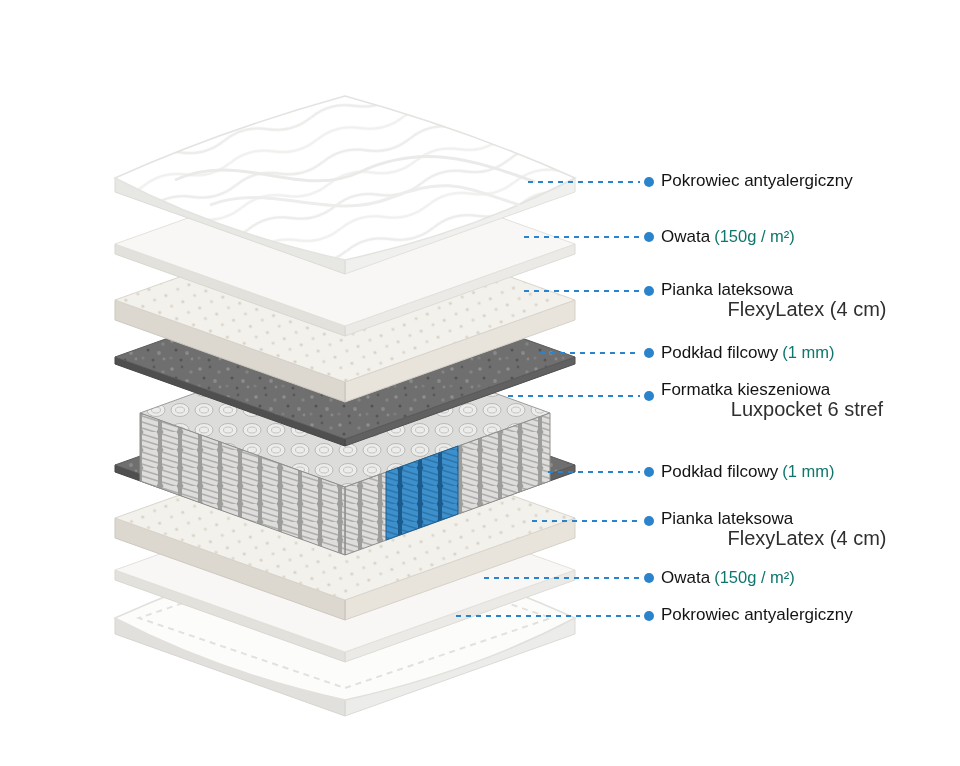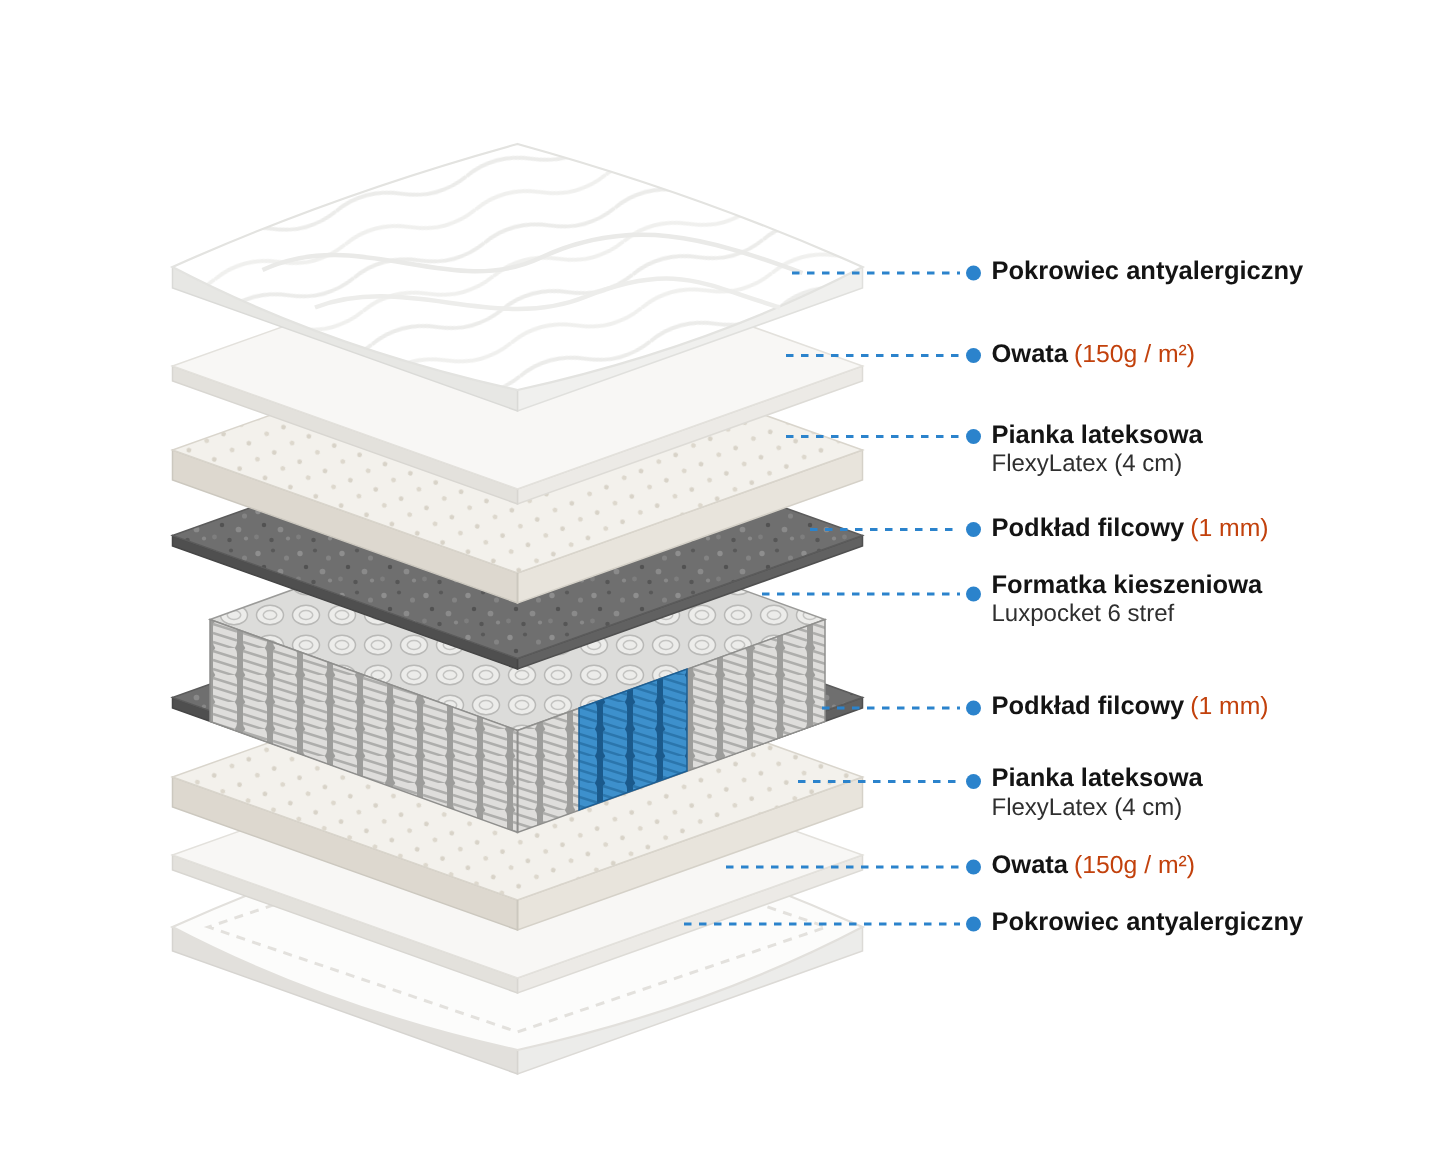--- a/index.html
+++ b/index.html
@@ -5,23 +5,23 @@
   html,body{margin:0;padding:0;}
   body{
     width:960px;height:766px;position:relative;background:#ffffff;
     font-family:"Liberation Sans", sans-serif;overflow:hidden;
   }
   .stage{position:absolute;inset:0;}
   svg.illustration{position:absolute;left:0;top:0;}
   .labels{position:absolute;inset:0;pointer-events:none;}
   .label{position:absolute;left:661px;width:292px;}
   .label .line1{font-size:17px;line-height:20px;white-space:nowrap;}
-  .label .t{font-weight:bold;color:#141414;margin-top:13px;}
-  .label .sfx{font-weight:normal;color:#c2410c;margin-left:4px;font-size:16.5px;}
-  .label .sub{font-weight:normal;color:#2f2f2f;font-size:16px;line-height:19px;}
+  .label .t{font-weight:normal;color:#141414;margin-top:13px;}
+  .label .sfx{font-weight:normal;color:#0f766e;margin-left:4px;font-size:16.5px;}
+  .label .sub{font-weight:normal;color:#2f2f2f;font-size:20px;line-height:19px;text-align:center;}
 </style>
 </head>
 <body>
 
 <div class="stage">
 
   <svg class="illustration" width="960" height="766" viewBox="0 0 960 766">
     <defs>
       <pattern id="quilt" width="90" height="46" patternUnits="userSpaceOnUse" patternTransform="rotate(-15)">
         <rect width="90" height="46" fill="#ffffff"></rect>

